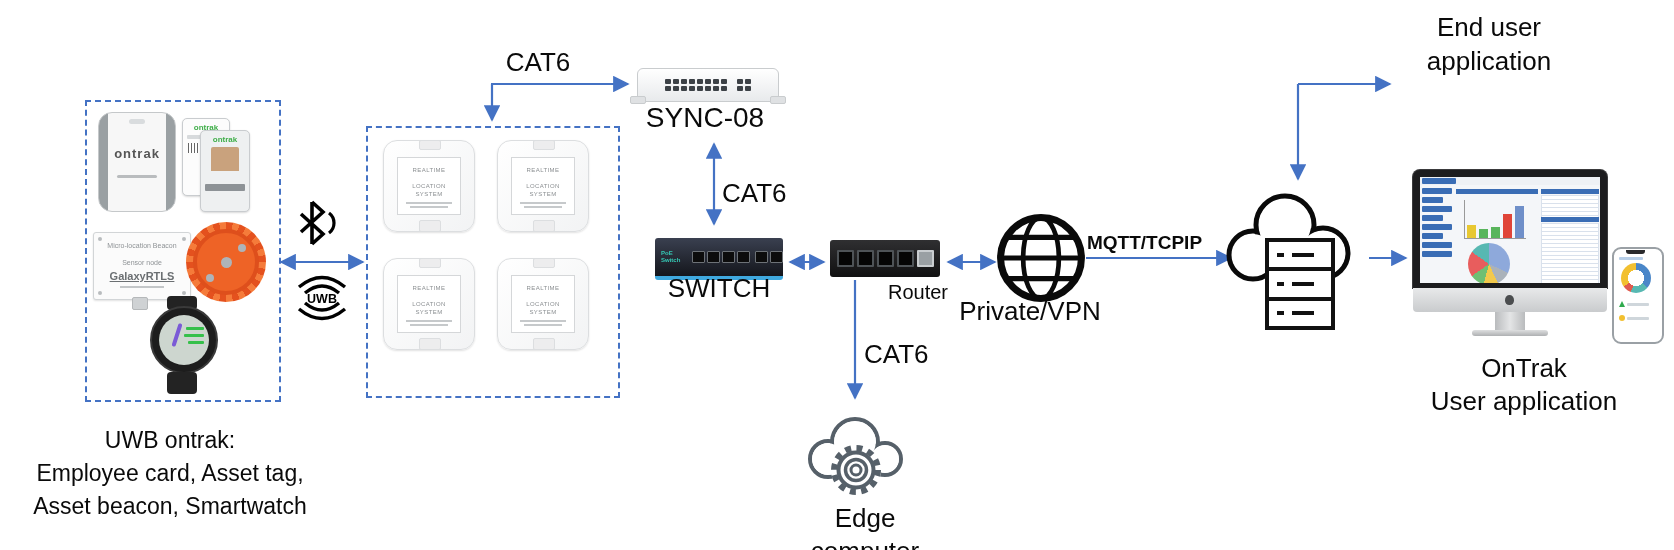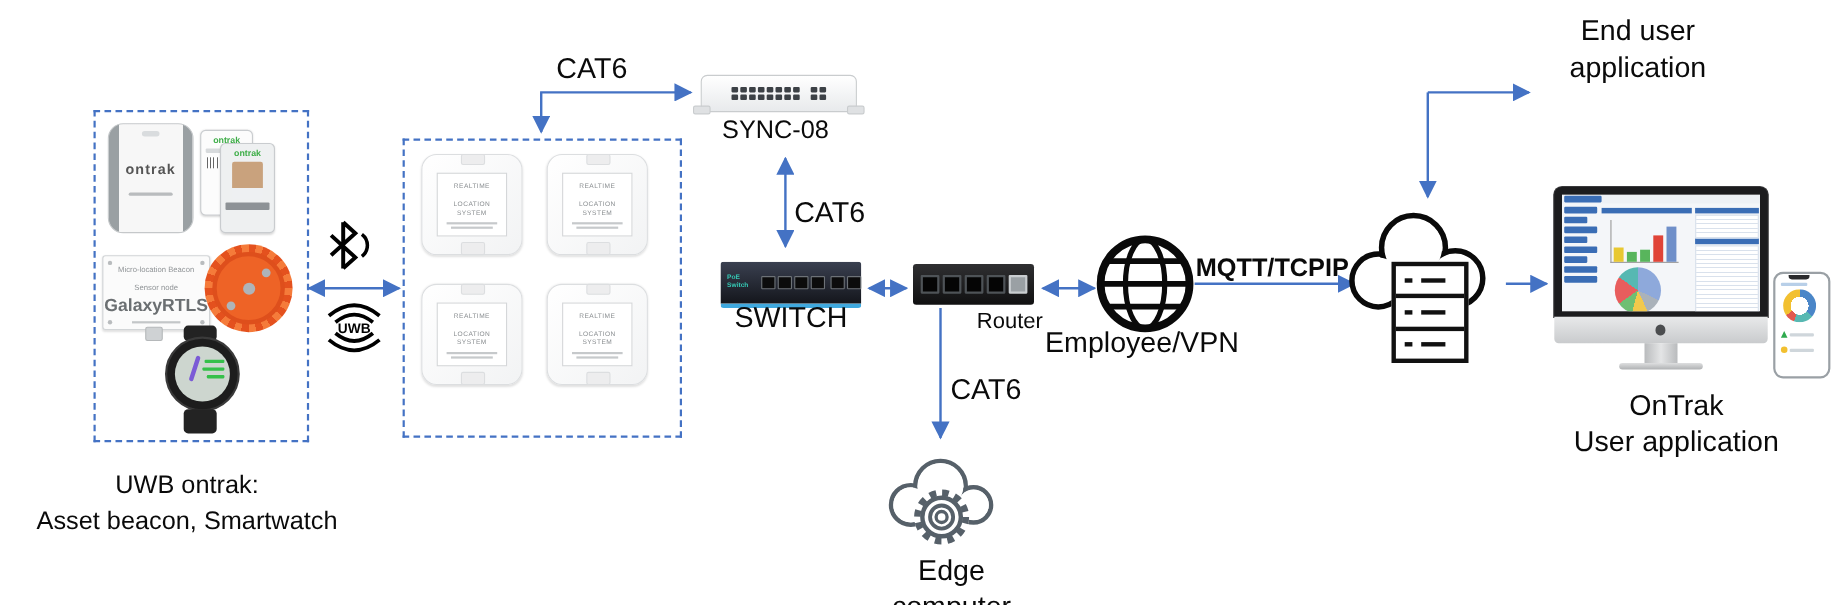--- a/index.html
+++ b/index.html
@@ -15,21 +15,21 @@
   .asset-tag .slot{width:16px;height:5px;background:#d9dcde;border-radius:3px;position:absolute;top:6px;}
   .asset-tag .brand{font-weight:bold;color:#555;font-size:13px;letter-spacing:1px;}
   .asset-tag .model{width:40px;height:3px;background:#b9bcbe;margin-top:14px;border-radius:2px;}
   .card{position:absolute;border-radius:5px;border:1px solid #c9cccf;background:#fcfcfc;box-shadow:0 1px 2px rgba(0,0,0,.15);}
   .card .brand{color:#3fae49;font-weight:bold;font-size:8px;text-align:center;margin-top:4px;}
   .barcode{height:10px;margin:4px 5px 0 5px;background:repeating-linear-gradient(90deg,#666 0 1px,#fff 1px 3px);}
   .photo{width:28px;height:34px;margin:3px auto 0 auto;background:linear-gradient(#c9a27d 0 70%,#eef0f2 70%);border-radius:2px;}
   .darkbar{height:7px;background:#8d9296;margin:3px 4px 0 4px;border-radius:1px;}
   .sensor{left:93px;top:232px;width:96px;height:66px;background:#fbfbfb;border:1px solid #d2d5d7;border-radius:3px;box-shadow:0 1px 2px rgba(0,0,0,.12);text-align:center;}
   .sensor .t1{font-size:7px;color:#8f9396;margin-top:9px;line-height:8px;}
-  .sensor .t2{font-size:16px;color:#6b6f72;font-weight:bold;margin-top:3px;}
+  .sensor .t2{font-size:11px;color:#6b6f72;font-weight:bold;margin-top:3px;text-decoration:underline;}
   .sensor .bar{width:44px;height:2px;background:#c3c6c8;margin:4px auto 0 auto;}
   .screw{position:absolute;width:4px;height:4px;border-radius:50%;background:#b9bcbe;}
   .gland{position:absolute;left:132px;top:297px;width:14px;height:11px;background:#cfd2d4;border-radius:2px;border:1px solid #b5b8ba;}
   .beacon{left:186px;top:222px;width:80px;height:80px;border-radius:50%;background:repeating-conic-gradient(#e4511e 0deg 10deg,#f57b3a 10deg 20deg);}
   .beacon .inner{position:absolute;inset:7px;border-radius:50%;background:#ee6326;border:4px solid #de4f1c;}
   .beacon .dot{position:absolute;border-radius:50%;background:#aeb4b9;}
   .watch{left:150px;top:296px;width:64px;height:102px;}
   .watch .strap{position:absolute;left:17px;width:30px;background:#232323;border-radius:4px;}
   .watch .body{position:absolute;top:10px;width:64px;height:64px;border-radius:50%;background:#1d1d1d;border:2px solid #3a3a3a;}
   .watch .screen{position:absolute;inset:7px;border-radius:50%;background:#cdd6cf;overflow:hidden;}
@@ -52,21 +52,21 @@
   .ports i.sp{background:transparent;}
   .switchdev{left:655px;top:238px;width:128px;height:38px;background:linear-gradient(#3a4050,#14161c);border-radius:3px;border-bottom:4px solid #3fa9df;display:flex;align-items:center;}
   .switchdev .poetxt{font-size:6px;color:#35c8b4;font-weight:bold;margin-left:6px;line-height:7px;}
   .switchdev .prow{display:flex;gap:2px;margin-left:6px;}
   .prt{width:11px;height:10px;background:#0c0c0c;border:1px solid #6d7277;border-radius:1px;}
   .routerdev{left:830px;top:240px;width:110px;height:37px;background:linear-gradient(#2f2f31,#101011);border-radius:3px;display:flex;align-items:center;justify-content:center;gap:3px;}
   .prt2{width:13px;height:13px;background:#050505;border:2px solid #4e5357;border-radius:1px;}
   .prt2.wan{background:#9aa0a4;border-color:#c9cdd0;}
 
   
-  .proto{position:absolute;font-size:23px;font-weight:600;color:#0a0a0a;line-height:26px;}
+  .proto{position:absolute;font-size:19px;font-weight:600;color:#0a0a0a;line-height:26px;}
 
   
   .rack{left:1265px;top:238px;width:62px;height:84px;background:#fff;border:4px solid #111;display:flex;flex-direction:column;}
   .rack .row{flex:1;border-bottom:4px solid #111;display:flex;align-items:center;gap:8px;padding-left:8px;}
   .rack .row:last-child{border-bottom:none;}
   .rack .d1{width:7px;height:4px;background:#111;}
   .rack .d2{width:22px;height:4px;background:#111;}
 
   
   .imac{left:1413px;top:170px;width:194px;height:166px;}
@@ -174,20 +174,21 @@
         <span class="g" style="right:5px;top:19px;width:20px;"></span>
         <span class="g" style="right:5px;top:26px;width:16px;"></span>
         <span class="p" style="left:16px;top:8px;height:24px;transform:rotate(18deg);"></span>
       </div>
     </div>
     <div class="strap" style="top:76px;height:22px;"></div>
   </div>
 
   <div class="lbl" style="left:5px;top:424px;width:330px;font-size:23px;line-height:33px;">
     <div>UWB ontrak:</div>
+    <div>Employee card, Asset tag,</div>
     <div>Asset beacon, Smartwatch</div>
   </div>
 
   <svg class="abs" style="left:294px;top:198px" width="50" height="50" viewBox="0 0 50 50">
     <g stroke="#000" stroke-width="3.6" fill="none" stroke-linejoin="miter">
       <path d="M18 4 V46 M18 4 L29 14 L7 34 M18 46 L29 36 L7 16"></path>
       <path d="M35 15 A 12.5 12.5 0 0 1 35 35" stroke-width="3.2"></path>
     </g>
   </svg>
   <svg class="abs" style="left:292px;top:272px" width="60" height="52" viewBox="0 0 60 52">
@@ -269,21 +270,21 @@
         <i></i>
         <i></i>
         <i></i>
         <i></i>
         <i class="sp"></i>
         <i></i>
         <i></i>
     </div>
     <span class="flange" style="right:-8px;"></span>
   </div>
-  <div class="lbl" style="left:635px;top:101px;width:140px;font-size:23px;">SYNC-08</div>
+  <div class="lbl" style="left:635px;top:101px;width:140px;font-size:28px;">SYNC-08</div>
 
   <div class="abs switchdev">
     <div class="poetxt">PoE Switch</div>
     <div class="prow">
       <span class="prt"></span>
         <span class="prt"></span>
         <span class="prt"></span>
         <span class="prt"></span>
       <span class="prt" style="margin-left:3px"></span>
         <span class="prt"></span>
@@ -302,21 +303,21 @@
 
   <svg class="abs" style="left:994px;top:211px" width="94" height="94" viewBox="0 0 100 100">
     <g stroke="#0a0a0a" fill="none">
       <circle cx="50" cy="50" r="43" stroke-width="7.5"></circle>
       <ellipse cx="50" cy="50" rx="19" ry="43" stroke-width="5"></ellipse>
       <line x1="8" y1="50" x2="92" y2="50" stroke-width="5.5"></line>
       <line x1="15" y1="28" x2="85" y2="28" stroke-width="5.5"></line>
       <line x1="15" y1="72" x2="85" y2="72" stroke-width="5.5"></line>
     </g>
   </svg>
-  <div class="lbl" style="left:950px;top:295px;width:160px;font-size:26px;">Employee/VPN</div>
+  <div class="lbl" style="left:950px;top:295px;width:160px;font-size:26px;">Private/VPN</div>
 
   <div class="proto" style="left:1087px;top:230px;">MQTT/TCPIP</div>
 
   <svg class="abs" style="left:801px;top:404px" width="110" height="100" viewBox="0 0 110 100">
     <g stroke="#566069" stroke-width="4" fill="#fff">
       <circle cx="27" cy="55" r="18"></circle>
       <circle cx="54" cy="38" r="23"></circle>
       <circle cx="84" cy="55" r="16"></circle>
     </g>
     <g fill="#fff">

